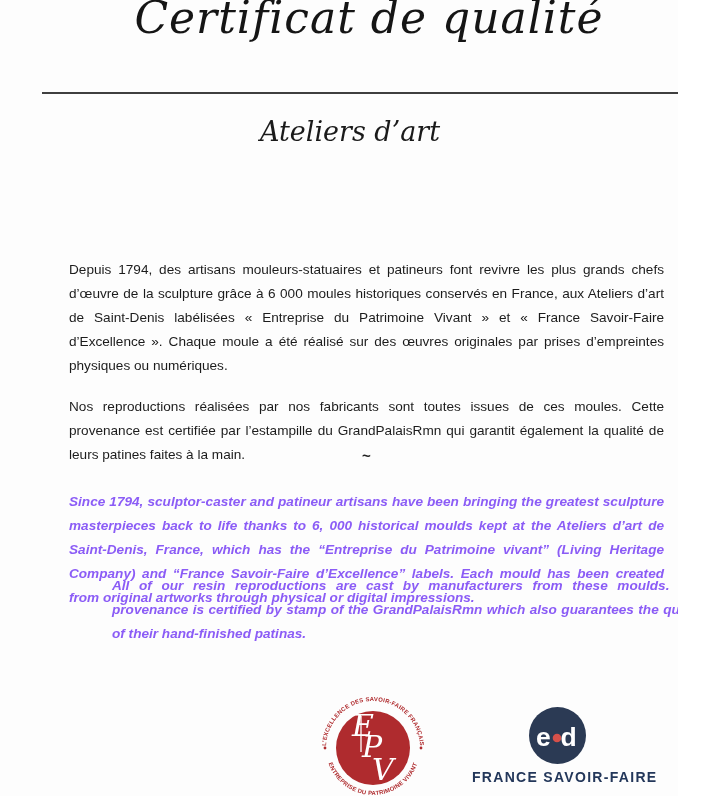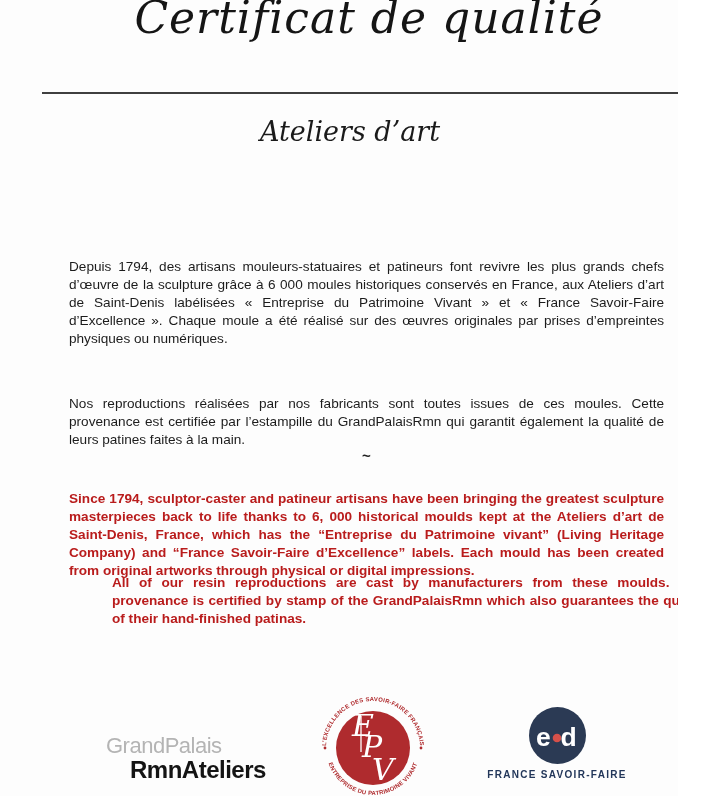--- a/index.html
+++ b/index.html
@@ -34,51 +34,51 @@
     font-family:"DejaVu Serif",serif;
     font-style:italic;
     color:#1a1a1a;
     white-space:nowrap;
   }
   .subtitle-1{top:116px;font-size:27px;}
   .subtitle-2{top:163px;font-size:30px;}
   
   .para{
     position:absolute;left:69px;width:595px;
-    font-size:13.6px;line-height:18px;
+    font-size:13.6px;line-height:24px;
     text-align:justify;
     color:#1c1c1c;
     margin:0;
   }
   .para-fr-1{top:258px;}
   .para-fr-2{top:395px;}
   .tilde{
     position:absolute;top:447px;left:69px;width:595px;
     text-align:center;font-weight:bold;font-size:15px;color:#222;
   }
-  .para-en{font-weight:bold;color:#b91c1c;}
+  .para-en{font-style:italic;font-weight:bold;color:#8b5cf6;}
   .para-en-1{top:490px;}
   .para-en-2{top:574px;margin-left:43px;}
   
   .gp-logo{position:absolute;left:106px;top:735px;line-height:1;}
   .gp-line1{
     font-size:22px;color:#b4b4b4;letter-spacing:-0.5px;margin:0;
   }
   .gp-line2{
     font-size:24px;color:#141414;font-weight:bold;letter-spacing:-0.5px;
     margin:1px 0 0 24px;
   }
   .epv-logo{position:absolute;left:316px;top:690px;width:114px;height:114px;}
   .fsfe-logo{
     position:absolute;left:472px;top:707px;width:170px;
     text-align:center;line-height:1;
   }
   .fsfe-circle{display:block;margin:0 auto;}
   .fsfe-line1{
-    margin-top:6px;font-size:10px;font-weight:bold;letter-spacing:1.3px;
+    margin-top:6px;font-size:14px;font-weight:bold;letter-spacing:1.3px;
     color:#23375a;white-space:nowrap;
   }
   .fsfe-line2{
     margin-top:20px;font-size:10.5px;font-weight:bold;letter-spacing:2px;
     color:#23375a;white-space:nowrap;
   }
   .gold-mark{color:#c59a4b;letter-spacing:0;font-size:11px;}
   
   .epv-arc{
     font-family:"Liberation Sans",sans-serif;
@@ -105,24 +105,20 @@
   <div class="subtitle subtitle-1">Ateliers d’art</div>
 
   <p class="para para-fr-1">Depuis 1794, des artisans mouleurs-statuaires et patineurs font revivre les plus grands chefs d’œuvre de la sculpture grâce à 6 000 moules historiques conservés en France, aux Ateliers d’art de Saint-Denis labélisées « Entreprise du Patrimoine Vivant » et « France Savoir-Faire d’Excellence ». Chaque moule a été réalisé sur des œuvres originales par prises d’empreintes physiques ou numériques.</p>
   <p class="para para-fr-2">Nos reproductions réalisées par nos fabricants sont toutes issues de ces moules. Cette provenance est certifiée par l’estampille du GrandPalaisRmn qui garantit également la qualité de leurs patines faites à la main.</p>
 
   <div class="tilde">~</div>
 
   <p class="para para-en para-en-1">Since 1794, sculptor-caster and patineur artisans have been bringing the greatest sculpture masterpieces back to life thanks to 6, 000 historical moulds kept at the Ateliers d’art de Saint-Denis, France, which has the “Entreprise du Patrimoine vivant” (Living Heritage Company) and “France Savoir-Faire d’Excellence” labels. Each mould has been created from original artworks through physical or digital impressions.</p>
   <p class="para para-en para-en-2">All of our resin reproductions are cast by manufacturers from these moulds. This provenance is certified by stamp of the GrandPalaisRmn which also guarantees the quality of their hand-finished patinas.</p>
 
-  <div class="gp-logo">
-    <p class="gp-line1">GrandPalais</p>
-    <p class="gp-line2">RmnAteliers</p>
-  </div>
 
   <svg class="epv-logo" viewBox="0 0 114 114">
     <defs>
       <path id="epvArcTop" d="M 10,58 A 47,47 0 0 1 104,58"></path>
       <path id="epvArcBottom" d="M 10,58 A 47,47 0 0 0 104,58"></path>
     </defs>
     <circle cx="57" cy="58" r="37" fill="#af2b2e"></circle>
     <circle cx="9" cy="58" r="1.4" fill="#af2b2e"></circle>
     <circle cx="105" cy="58" r="1.4" fill="#af2b2e"></circle>
     <text class="epv-arc">

